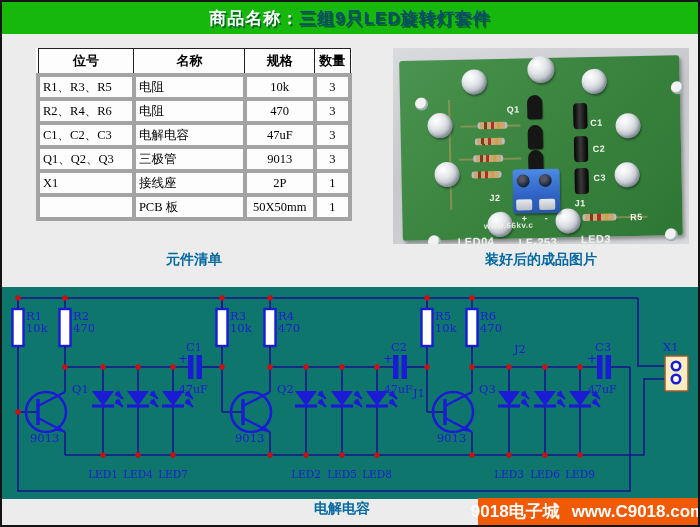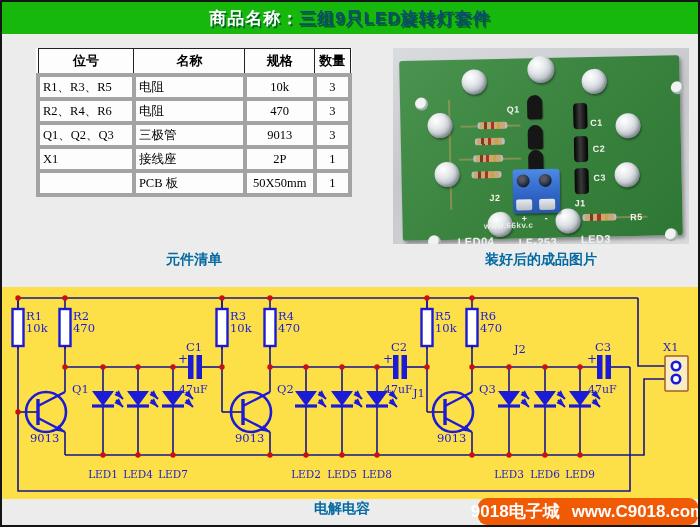--- a/index.html
+++ b/index.html
@@ -66,26 +66,26 @@
   .sl1{left:3px}.sl2{left:26px}
   .sk{position:absolute;transform:translate(-50%,-50%);color:#f3f3ec;font-size:9px;
       font-weight:bold;letter-spacing:.5px;white-space:nowrap;}
   .sk-big{font-size:11px;color:#eef2ee;}
   .sk-q1{left:113px;top:51px}.sk-c1{left:196px;top:66px}.sk-c2{left:198px;top:92px}
   .sk-c3{left:198px;top:121px}.sk-j2{left:93px;top:139px}.sk-j1{left:178px;top:146px}
   .sk-r5{left:234px;top:161px}.sk-plus{left:122px;top:160px}.sk-minus{left:144px;top:160px}
   .sk-wm{left:106px;top:167px;font-size:8px;opacity:.9}
   .sk-led4{left:73px;top:182px}.sk-model{left:135px;top:184px}.sk-led3{left:193px;top:182px}
   
-  .schem-panel{position:absolute;left:0;top:285px;width:696px;height:212px;background:#fde047;}
+  .schem-panel{position:absolute;left:0;top:285px;width:696px;height:212px;background:#0f766e;}
   .schem-panel svg{position:absolute;left:6px;top:2px;}
   
   .footer{position:absolute;left:476px;top:496px;width:220px;height:27px;
           background:var(--orange,#f15a05);display:flex;align-items:center;
-          justify-content:center;gap:12px;border-radius:9px;}
+          justify-content:center;gap:12px;}
   .footer span{color:#fff;font-weight:bold;font-size:17px;white-space:nowrap;}
 </style>
 </head>
 <body>
 
 <div class="page" style="--green: #16b80c; --orange: #f15a05;">
 
   <div class="titlebar">
     <span class="t-label">商品名称：</span>
       <span class="t-name">三组9只LED旋转灯套件</span>
@@ -104,20 +104,26 @@
         <tr>
           <td class="c0">R1、R3、R5</td>
           <td class="c1">电阻</td>
           <td class="c2">10k</td>
           <td class="c3">3</td>
         </tr>
         <tr>
           <td class="c0">R2、R4、R6</td>
           <td class="c1">电阻</td>
           <td class="c2">470</td>
+          <td class="c3">3</td>
+        </tr>
+        <tr>
+          <td class="c0">C1、C2、C3</td>
+          <td class="c1">电解电容</td>
+          <td class="c2">47uF</td>
           <td class="c3">3</td>
         </tr>
         <tr>
           <td class="c0">Q1、Q2、Q3</td>
           <td class="c1">三极管</td>
           <td class="c2">9013</td>
           <td class="c3">3</td>
         </tr>
         <tr>
           <td class="c0">X1</td>

